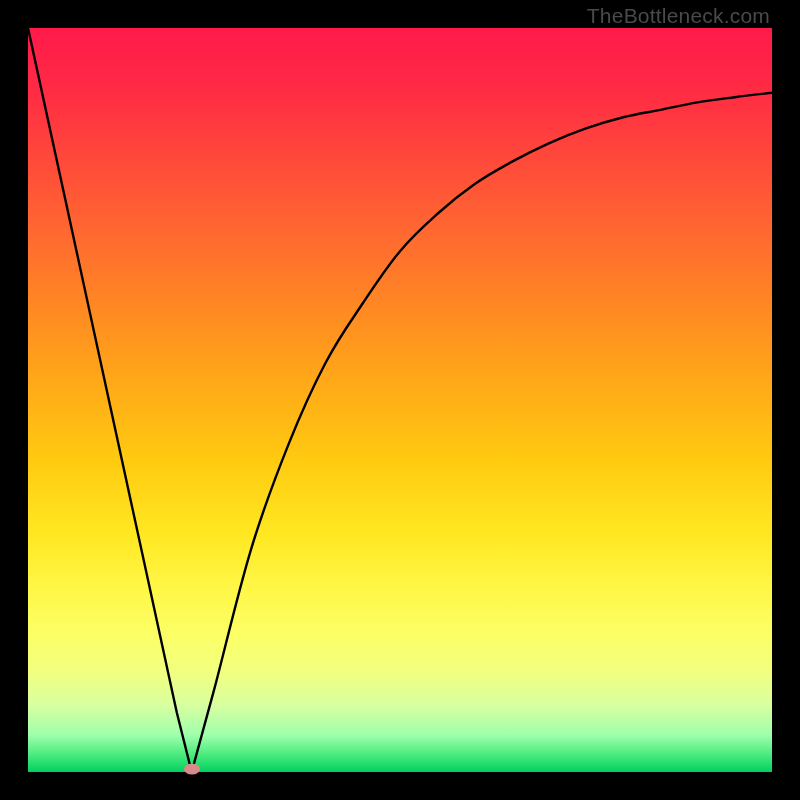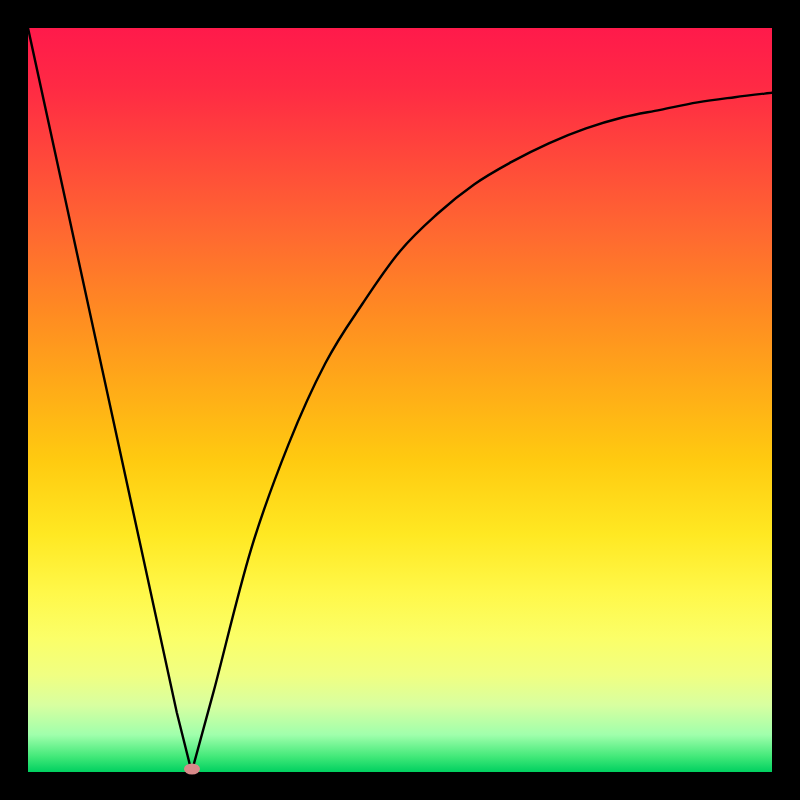--- a/index.html
+++ b/index.html
@@ -66,19 +66,20 @@
     background: #d98a8a;
     border-radius: 50%;
     z-index: 4;
     transform: translate(-50%, -50%);
   }
 </style>
 </head>
 <body>
 
 <div class="outer">
+  <div class="watermark">TheBottleneck.com</div>
   <div class="plot">
     <svg class="curve" viewBox="0 0 744 744" preserveAspectRatio="none">
       <path id="curvePath" d="M 0 0 L 37.2 171.12 L 74.4 342.23999999999995 L 111.6 513.36 L 148.8 684.48 L 163.68 744 C 167.6976 729.2687999999999 175.28640000000001 702.336 186 662.16 C 196.71359999999999 621.9839999999999 209.808 564.9935999999999 223.2 520.8 C 236.59199999999998 476.60639999999995 247.00799999999998 450.12 260.4 416.64 C 273.792 383.15999999999997 284.208 360.24479999999994 297.6 334.79999999999995 C 310.992 309.35519999999997 321.408 295.36799999999994 334.8 275.28 C 348.192 255.19199999999998 358.608 239.27040000000005 372 223.20000000000005 C 385.392 207.12960000000004 395.80800000000005 198.05280000000002 409.20000000000005 186 C 422.59200000000004 173.94719999999998 433.008 165.6144 446.4 156.24 C 459.792 146.86560000000003 470.208 141.28560000000007 483.6 133.92000000000007 C 496.992 126.55440000000009 507.40799999999996 121.34640000000006 520.8 115.32000000000005 C 534.192 109.29360000000004 544.608 105.12720000000007 558 100.44000000000005 C 571.392 95.75280000000004 581.808 92.62799999999997 595.2 89.27999999999997 C 608.5920000000001 85.93199999999997 619.008 84.51840000000003 632.4 81.84000000000003 C 645.7919999999999 79.16160000000004 656.2080000000001 76.67663999999998 669.6 74.39999999999998 C 682.992 72.12335999999998 693.4079999999999 70.93296 706.8 69.19200000000001 C 720.192 67.45104000000002 737.304 65.53152000000006 744 64.72800000000007" fill="none" stroke="#000" stroke-width="2.4" stroke-linecap="round" stroke-linejoin="round"></path>
     </svg>
     <div class="marker" id="minMarker" style="left: 163.68px; top: 741px;"></div>
   </div>
 </div>
 
 </body></html>

